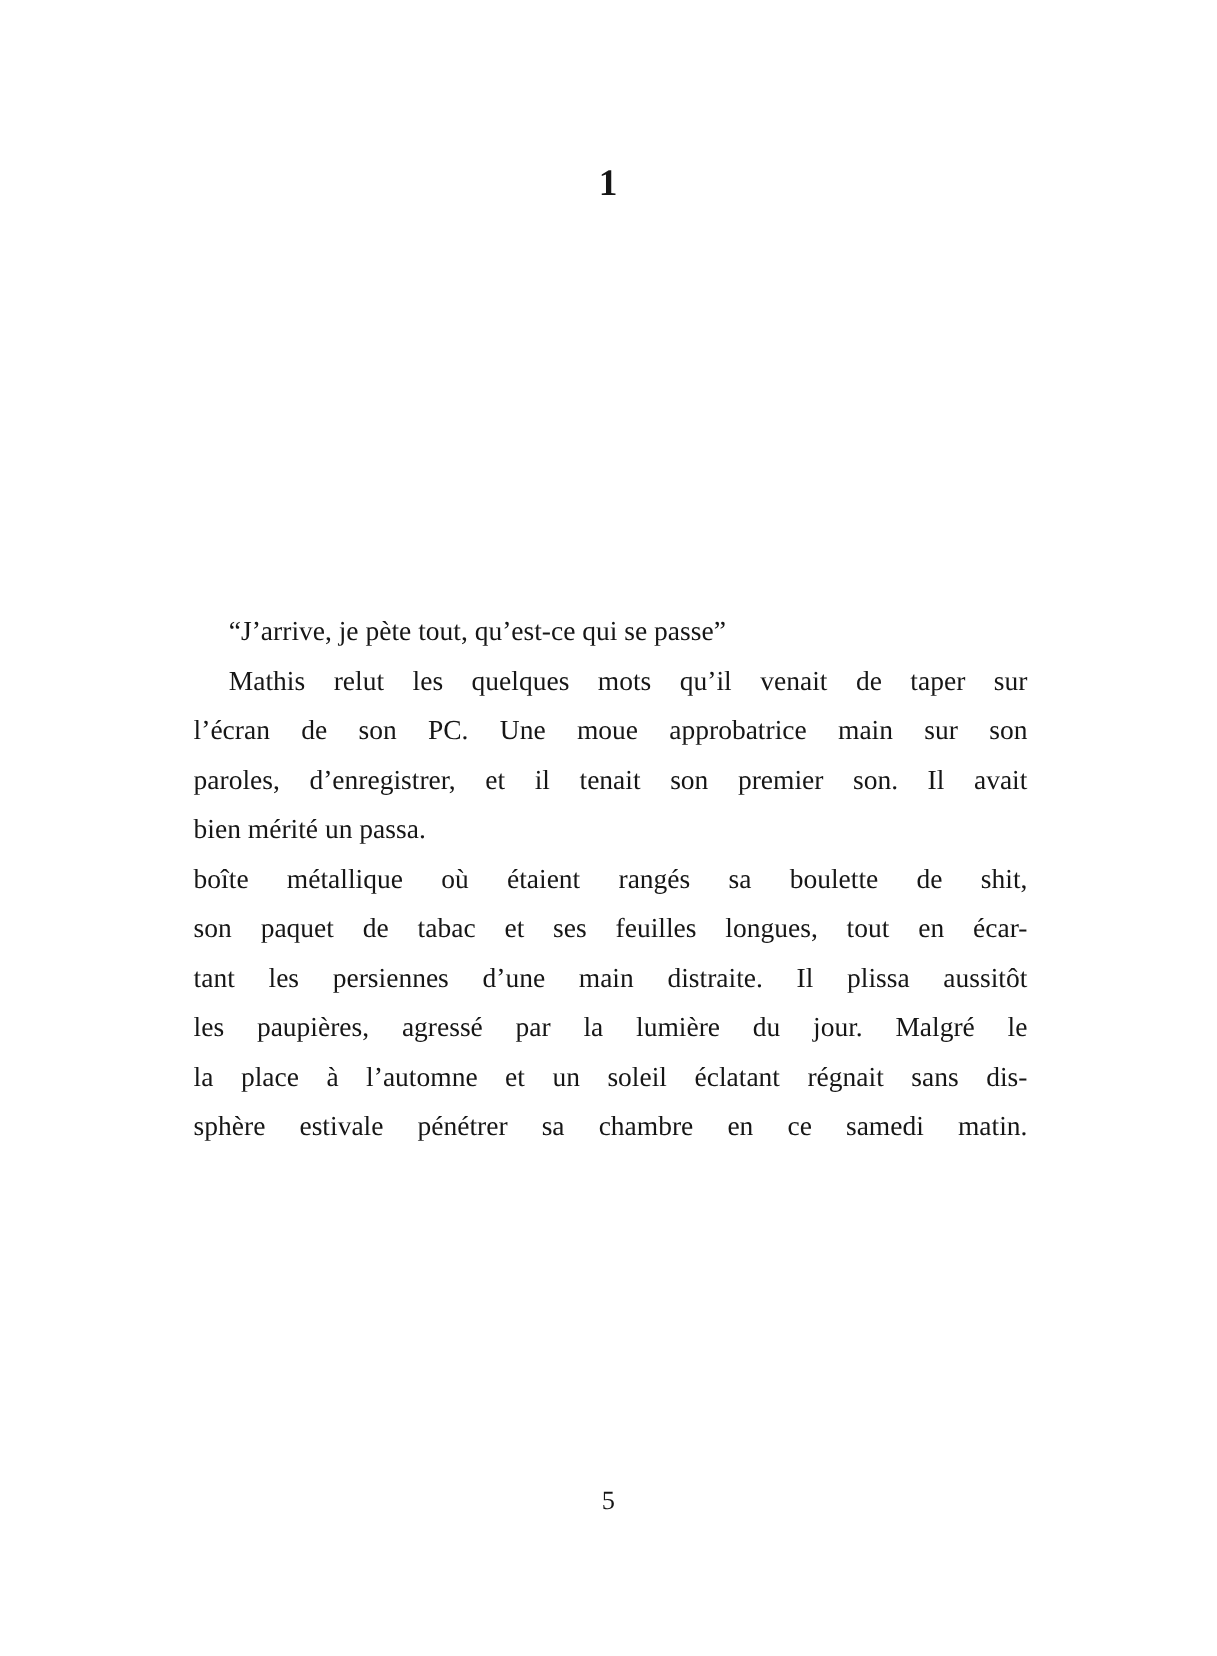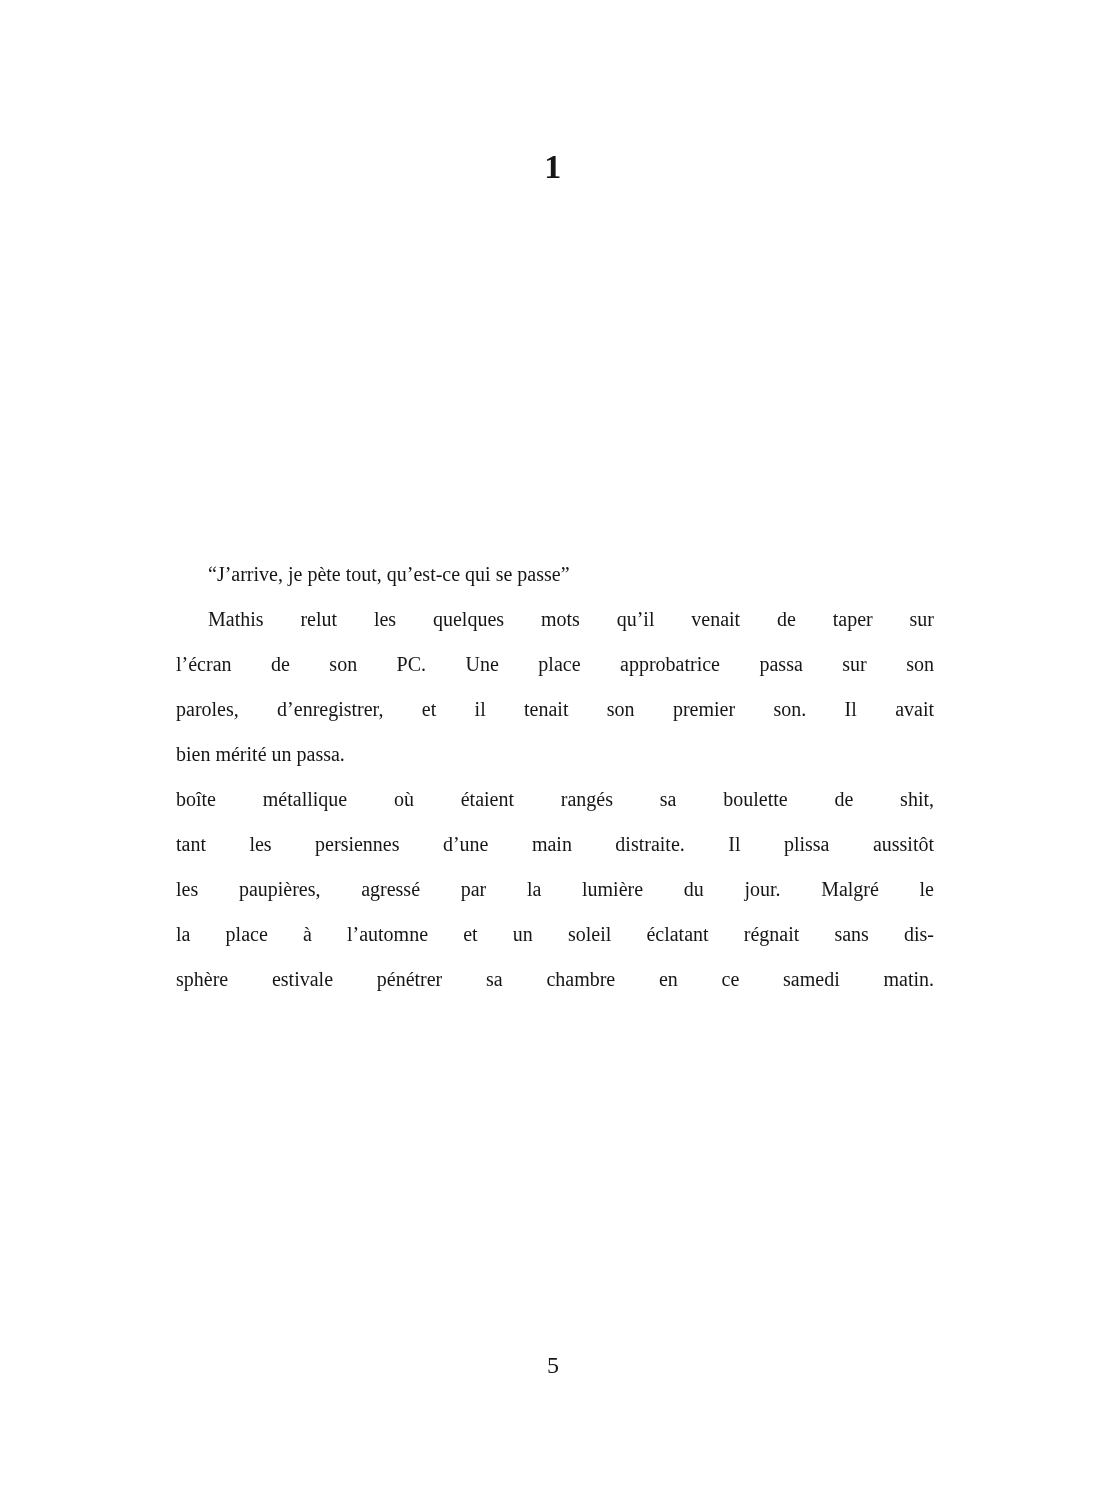--- a/index.html
+++ b/index.html
@@ -28,21 +28,21 @@
     text-align: center;
     font-size: 34px;
     font-weight: bold;
     letter-spacing: 0.5px;
   }
   .text-block {
     position: absolute;
     top: 552px;
     left: 176px;
     width: 758px;
-    font-size: 20px;
+    font-size: 25px;
     line-height: 45px;
   }
   .line {
     text-align: left;
     min-height: 45px;
   }
   .line.justify {
     text-align: justify;
     text-align-last: justify;
   }
@@ -61,24 +61,25 @@
 </head>
 <body>
 
 <div class="book-page">
 
   <div class="chapter-number">1</div>
 
   <div class="text-block">
       <div class="line indent">“J’arrive, je pète tout, qu’est-ce qui se passe”</div>
       <div class="line indent justify">Mathis relut les quelques mots qu’il venait de taper sur</div>
-      <div class="line justify">l’écran de son PC. Une place approbatrice passa sur son</div>
+      <div class="line justify">l’écran de son PC. Une moue approbatrice main sur son</div>
       <div class="line justify">paroles, d’enregistrer, et il tenait son premier son. Il avait</div>
       <div class="line">bien mérité un passa.</div>
       <div class="line justify">boîte métallique où étaient rangés sa boulette de shit,</div>
+      <div class="line justify">son paquet de tabac et ses feuilles longues, tout en écar-</div>
       <div class="line justify">tant les persiennes d’une main distraite. Il plissa aussitôt</div>
       <div class="line justify">les paupières, agressé par la lumière du jour. Malgré le</div>
       <div class="line justify">la place à l’automne et un soleil éclatant régnait sans dis-</div>
       <div class="line justify">sphère estivale pénétrer sa chambre en ce samedi matin.</div>
     </div>
 
   <div class="page-number">5</div>
 
 </div>
 

